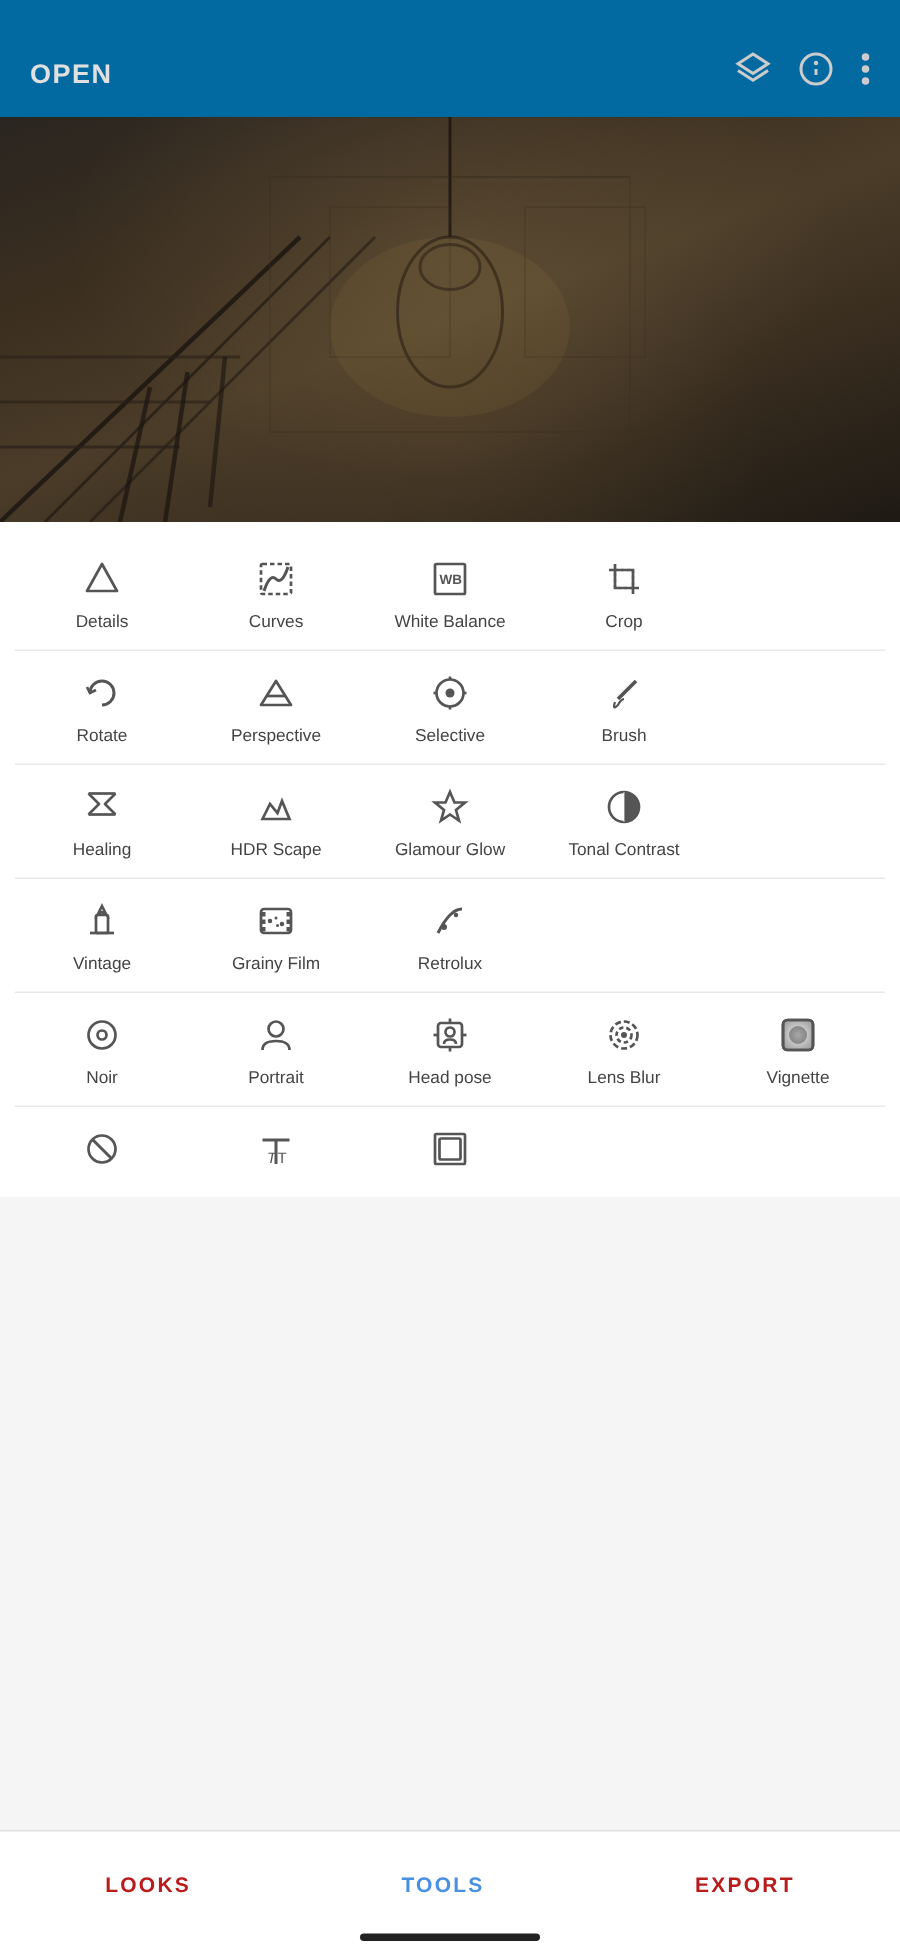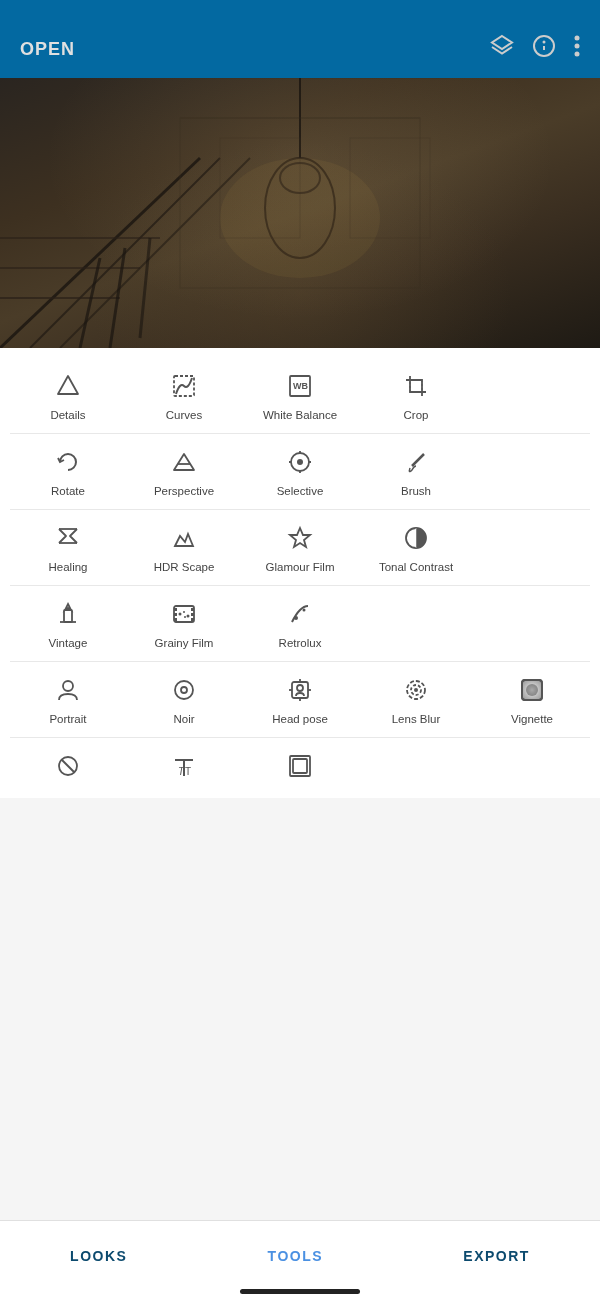--- a/index.html
+++ b/index.html
@@ -125,21 +125,21 @@
       display: flex;
       align-items: center;
       justify-content: space-around;
       border-top: 1px solid #e0e0e0;
       padding-bottom: 10px;
     }
     .nav-item {
       font-size: 14px;
       font-weight: 600;
       letter-spacing: 1.5px;
-      color: #0c4a6e;
+      color: #b91c1c;
       cursor: pointer;
       padding: 10px 20px;
     }
     .nav-item.active {
       color: #4a90e2;
     }
 
     .home-indicator {
       position: absolute;
       bottom: 6px;
@@ -341,21 +341,21 @@
       </div>
       <span class="tool-label">HDR Scape</span>
     </div>
 
     <div class="tool-item">
       <div class="tool-icon">
         <svg viewBox="0 0 28 28">
           <polygon points="14,4 17,11 24,11 18,16 20,23 14,19 8,23 10,16 4,11 11,11"></polygon>
         </svg>
       </div>
-      <span class="tool-label">Glamour Film</span>
+      <span class="tool-label">Glamour Glow</span>
     </div>
 
     <div class="tool-item">
       <div class="tool-icon">
         <svg viewBox="0 0 28 28">
           <circle cx="14" cy="14" r="10"></circle>
           <path d="M14 4 A10 10 0 0 1 14 24 Z" fill="#555" stroke="none"></path>
           <line x1="14" y1="4" x2="14" y2="24" stroke="#fff" stroke-width="0.5"></line>
         </svg>
       </div>
@@ -413,36 +413,36 @@
 
   </div>
 
   <div class="divider-row"></div>
 
   <div class="tools-grid">
 
     <div class="tool-item">
       <div class="tool-icon">
         <svg viewBox="0 0 28 28">
-          <circle cx="14" cy="10" r="5"></circle>
-          <path d="M5 24 Q5 18 14 18 Q23 18 23 24"></path>
-        </svg>
-      </div>
-      <span class="tool-label">Portrait</span>
-    </div>
-
-    <div class="tool-item">
-      <div class="tool-icon">
-        <svg viewBox="0 0 28 28">
           <circle cx="14" cy="14" r="9"></circle>
           <circle cx="14" cy="14" r="5" fill="#fff" stroke="none"></circle>
           <circle cx="14" cy="14" r="3"></circle>
         </svg>
       </div>
       <span class="tool-label">Noir</span>
+    </div>
+
+    <div class="tool-item">
+      <div class="tool-icon">
+        <svg viewBox="0 0 28 28">
+          <circle cx="14" cy="10" r="5"></circle>
+          <path d="M5 24 Q5 18 14 18 Q23 18 23 24"></path>
+        </svg>
+      </div>
+      <span class="tool-label">Portrait</span>
     </div>
 
     <div class="tool-item">
       <div class="tool-icon">
         <svg viewBox="0 0 28 28">
           <rect x="6" y="6" width="16" height="16" rx="2"></rect>
           <circle cx="14" cy="12" r="3"></circle>
           <path d="M10 20 Q10 17 14 17 Q18 17 18 20"></path>
           <line x1="6" y1="14" x2="3" y2="14"></line>
             <line x1="22" y1="14" x2="25" y2="14"></line>

